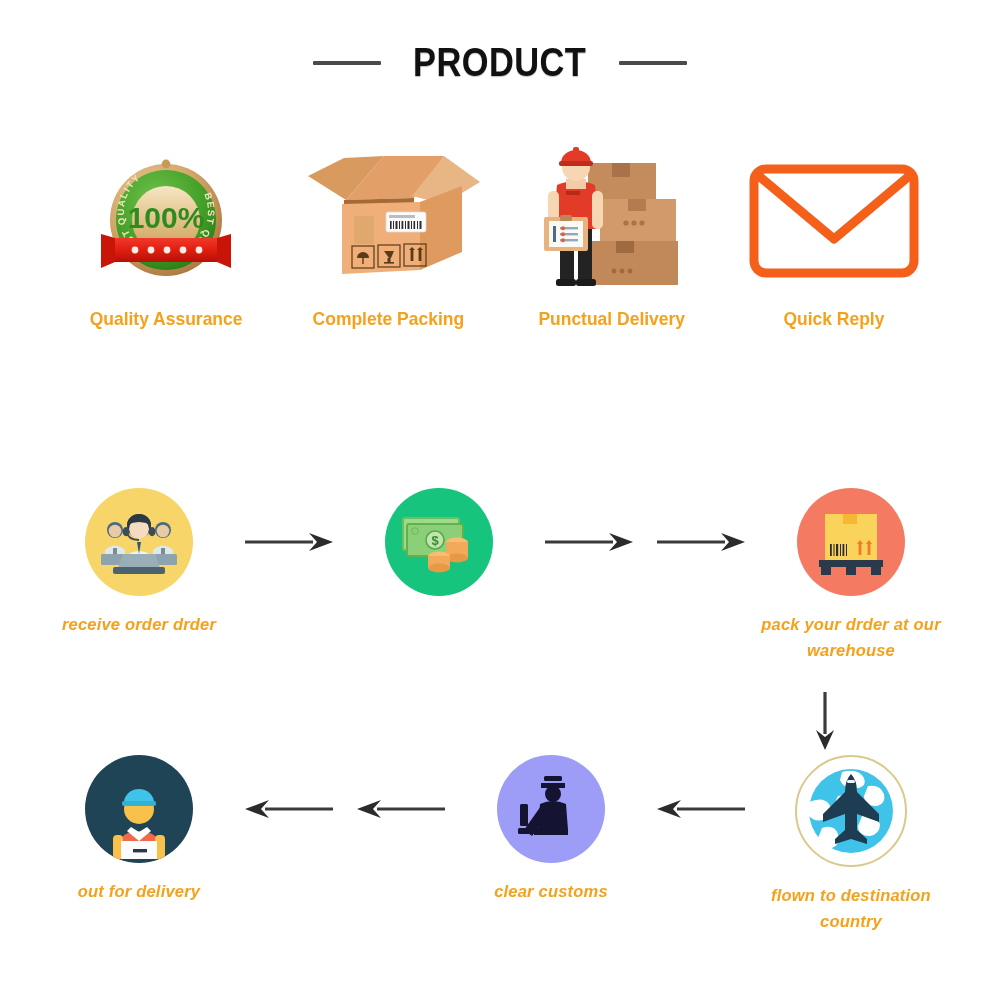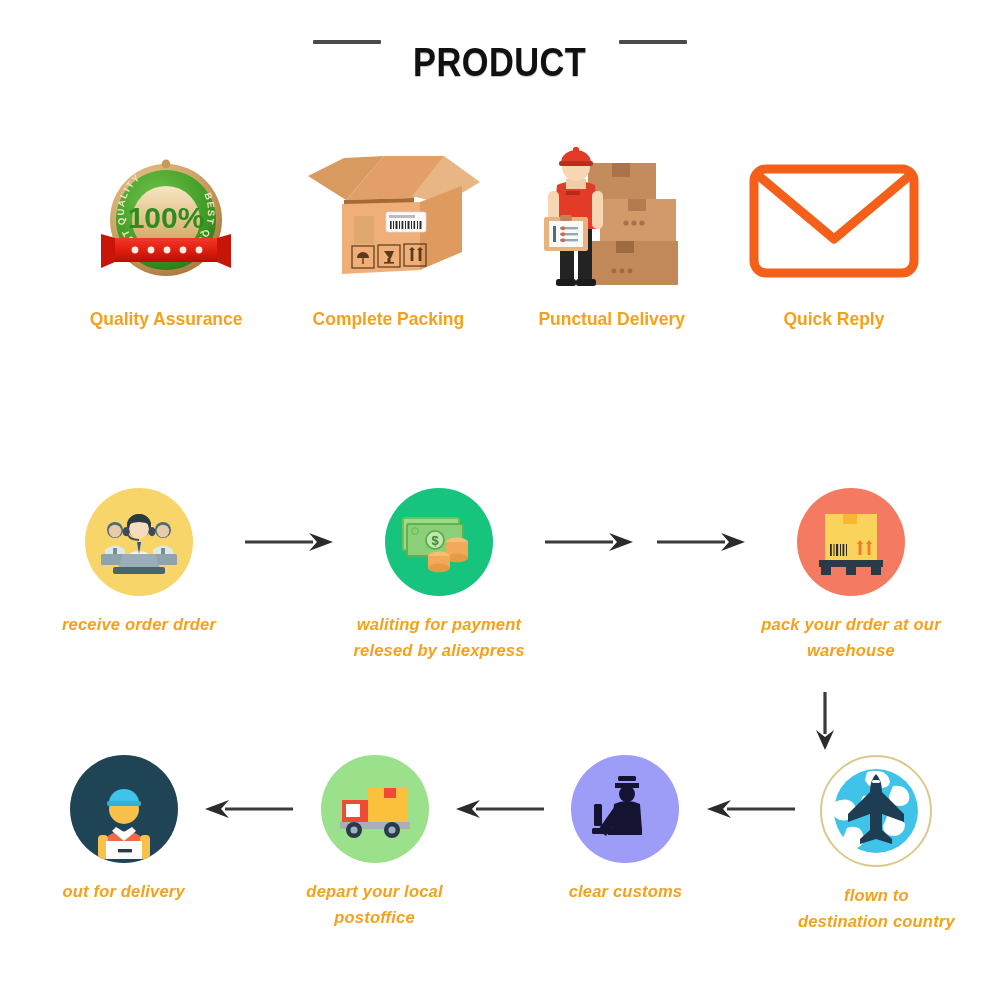--- a/index.html
+++ b/index.html
@@ -9,21 +9,21 @@
     font-family:"Liberation Sans", sans-serif;
     overflow:hidden;
     position:relative;
   }
   .page{
     position:absolute;inset:0;
     background:#ffffff;
   }
   
   .section-head{
-    display:flex;align-items:flex-start;justify-content:center;
+    display:flex;align-items:center;justify-content:center;
     gap:18px;
     width:100%;
   }
   .head-rule{
     width:68px;height:4px;background:#4a4a4a;border-radius:1px;
   }
   .head-title{
     font-family:"Liberation Sans Narrow","Liberation Sans",sans-serif;
     font-weight:bold;
     color:#111111;
@@ -346,21 +346,20 @@
               <ellipse cx="62" cy="44" rx="11" ry="4.4" fill="#F7BE72"></ellipse>
               <rect x="51" y="44" width="22" height="16" fill="#F2A95A"></rect>
               <ellipse cx="62" cy="60" rx="11" ry="4.4" fill="#E79A45"></ellipse>
               <ellipse cx="44" cy="58" rx="11" ry="4.4" fill="#F7BE72"></ellipse>
               <rect x="33" y="58" width="22" height="12" fill="#F2A95A"></rect>
               <ellipse cx="44" cy="70" rx="11" ry="4.4" fill="#E79A45"></ellipse>
             </g>
           </g>
         </svg>
       </div>
-      <div class="step-label">waliting for payment relesed by aliexpress</div>
     </div>
 
     <div class="arrow-cell">
       <svg width="92" height="26" viewBox="0 0 92 26">
         <line x1="2" y1="13" x2="70" y2="13" stroke="#3b3b3b" stroke-width="3.2"></line>
         <path d="M66,4 L90,13 L66,22 L74,13 Z" fill="#2b2b2b"></path>
       </svg>
     </div>
 
 
@@ -430,36 +429,20 @@
       <div class="step-label">out for delivery</div>
     </div>
 
     <div class="arrow-cell">
       <svg width="92" height="26" viewBox="0 0 92 26">
         <line x1="22" y1="13" x2="90" y2="13" stroke="#3b3b3b" stroke-width="3.2"></line>
         <path d="M26,4 L2,13 L26,22 L18,13 Z" fill="#2b2b2b"></path>
       </svg>
     </div>
 
-    <div class="step">
-      <div class="bubble" style="background:#9BE08A">
-        <svg width="86" height="86" viewBox="0 0 86 86">
-          <rect x="36" y="22" width="40" height="36" fill="#FBC13C"></rect>
-          <rect x="52" y="22" width="12" height="10" fill="#ED4B33"></rect>
-          <path d="M10,34 l26,0 l0,24 l-26,0 z" fill="#ED4B33"></path>
-          <rect x="14" y="38" width="14" height="13" fill="#FFFFFF"></rect>
-          <rect x="8" y="56" width="70" height="7" fill="#A8AFB5"></rect>
-          <circle cx="22" cy="64" r="8" fill="#2B3A4A"></circle>
-          <circle cx="22" cy="64" r="3.6" fill="#9BB3C2"></circle>
-          <circle cx="60" cy="64" r="8" fill="#2B3A4A"></circle>
-          <circle cx="60" cy="64" r="3.6" fill="#9BB3C2"></circle>
-        </svg>
-      </div>
-      <div class="step-label">depart your local postoffice</div>
-    </div>
 
     <div class="arrow-cell">
       <svg width="92" height="26" viewBox="0 0 92 26">
         <line x1="22" y1="13" x2="90" y2="13" stroke="#3b3b3b" stroke-width="3.2"></line>
         <path d="M26,4 L2,13 L26,22 L18,13 Z" fill="#2b2b2b"></path>
       </svg>
     </div>
 
     <div class="step">
       <div class="bubble" style="background:#9D9DF7">

